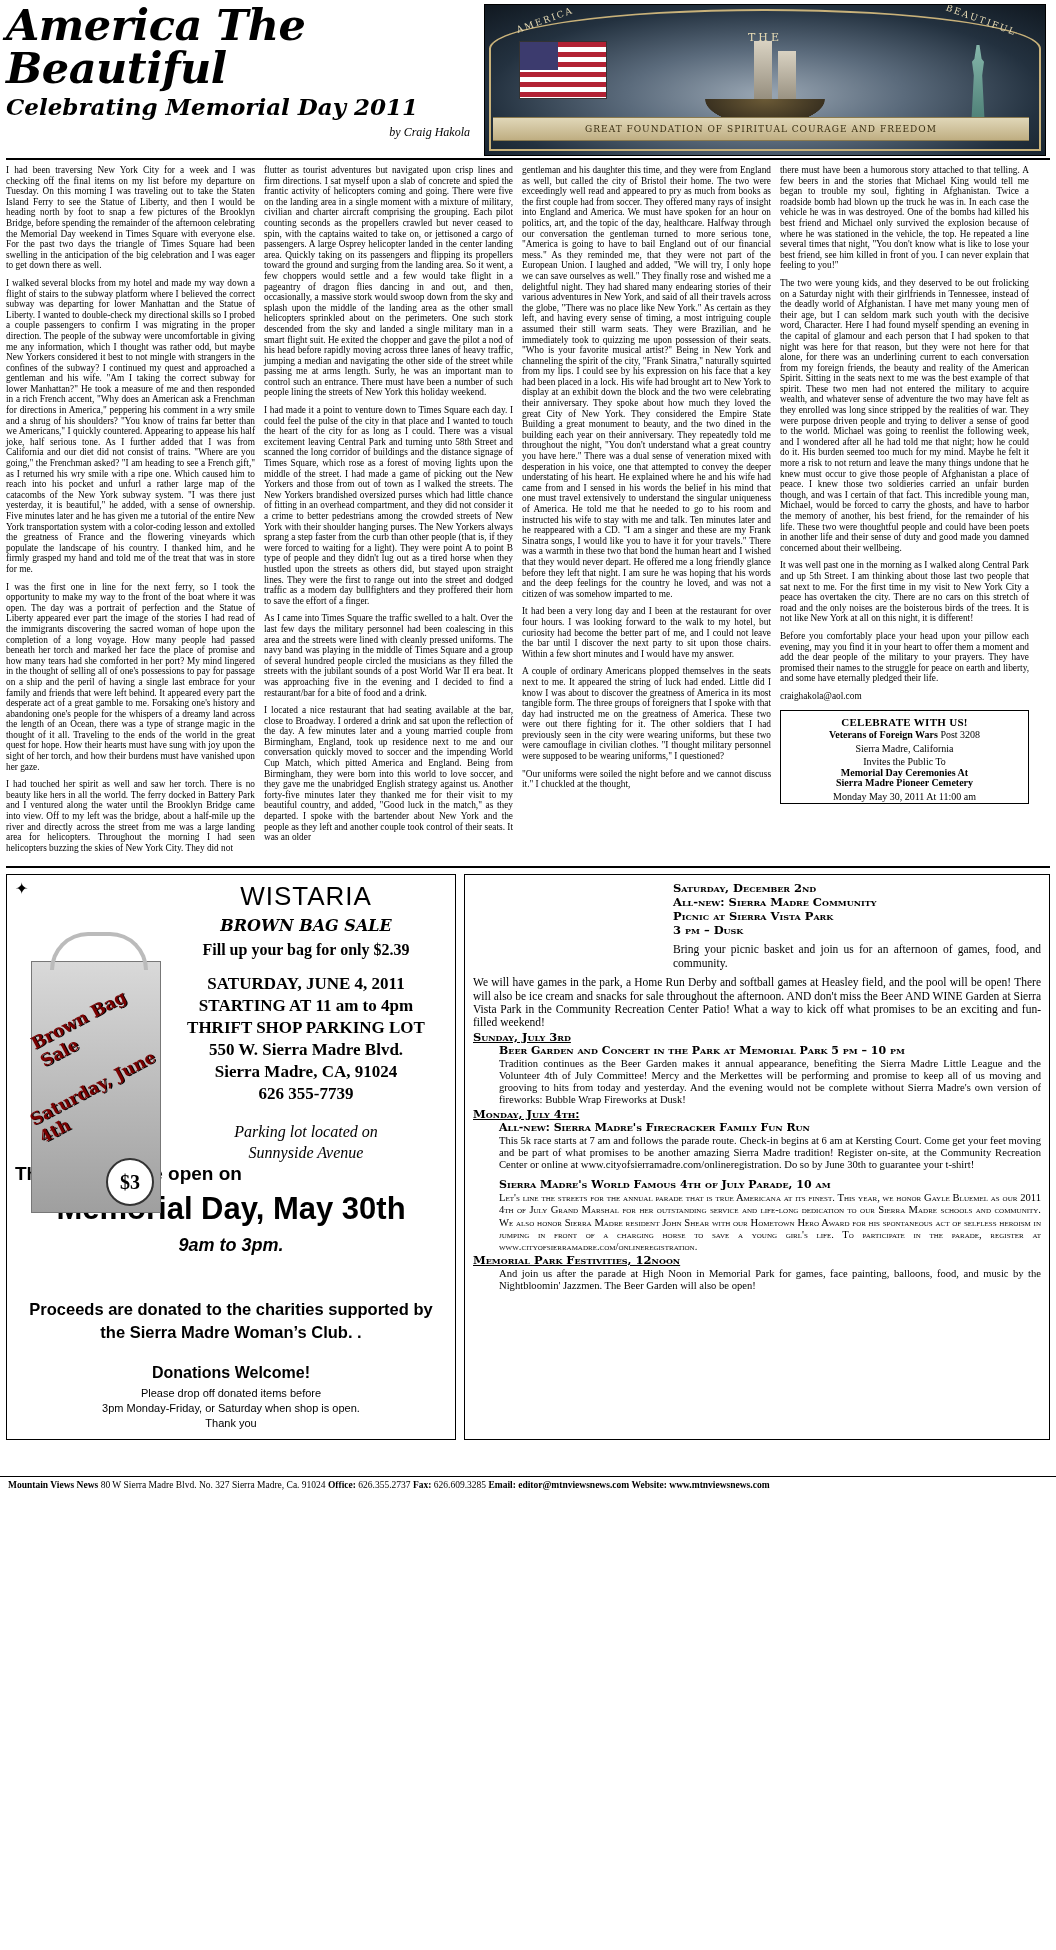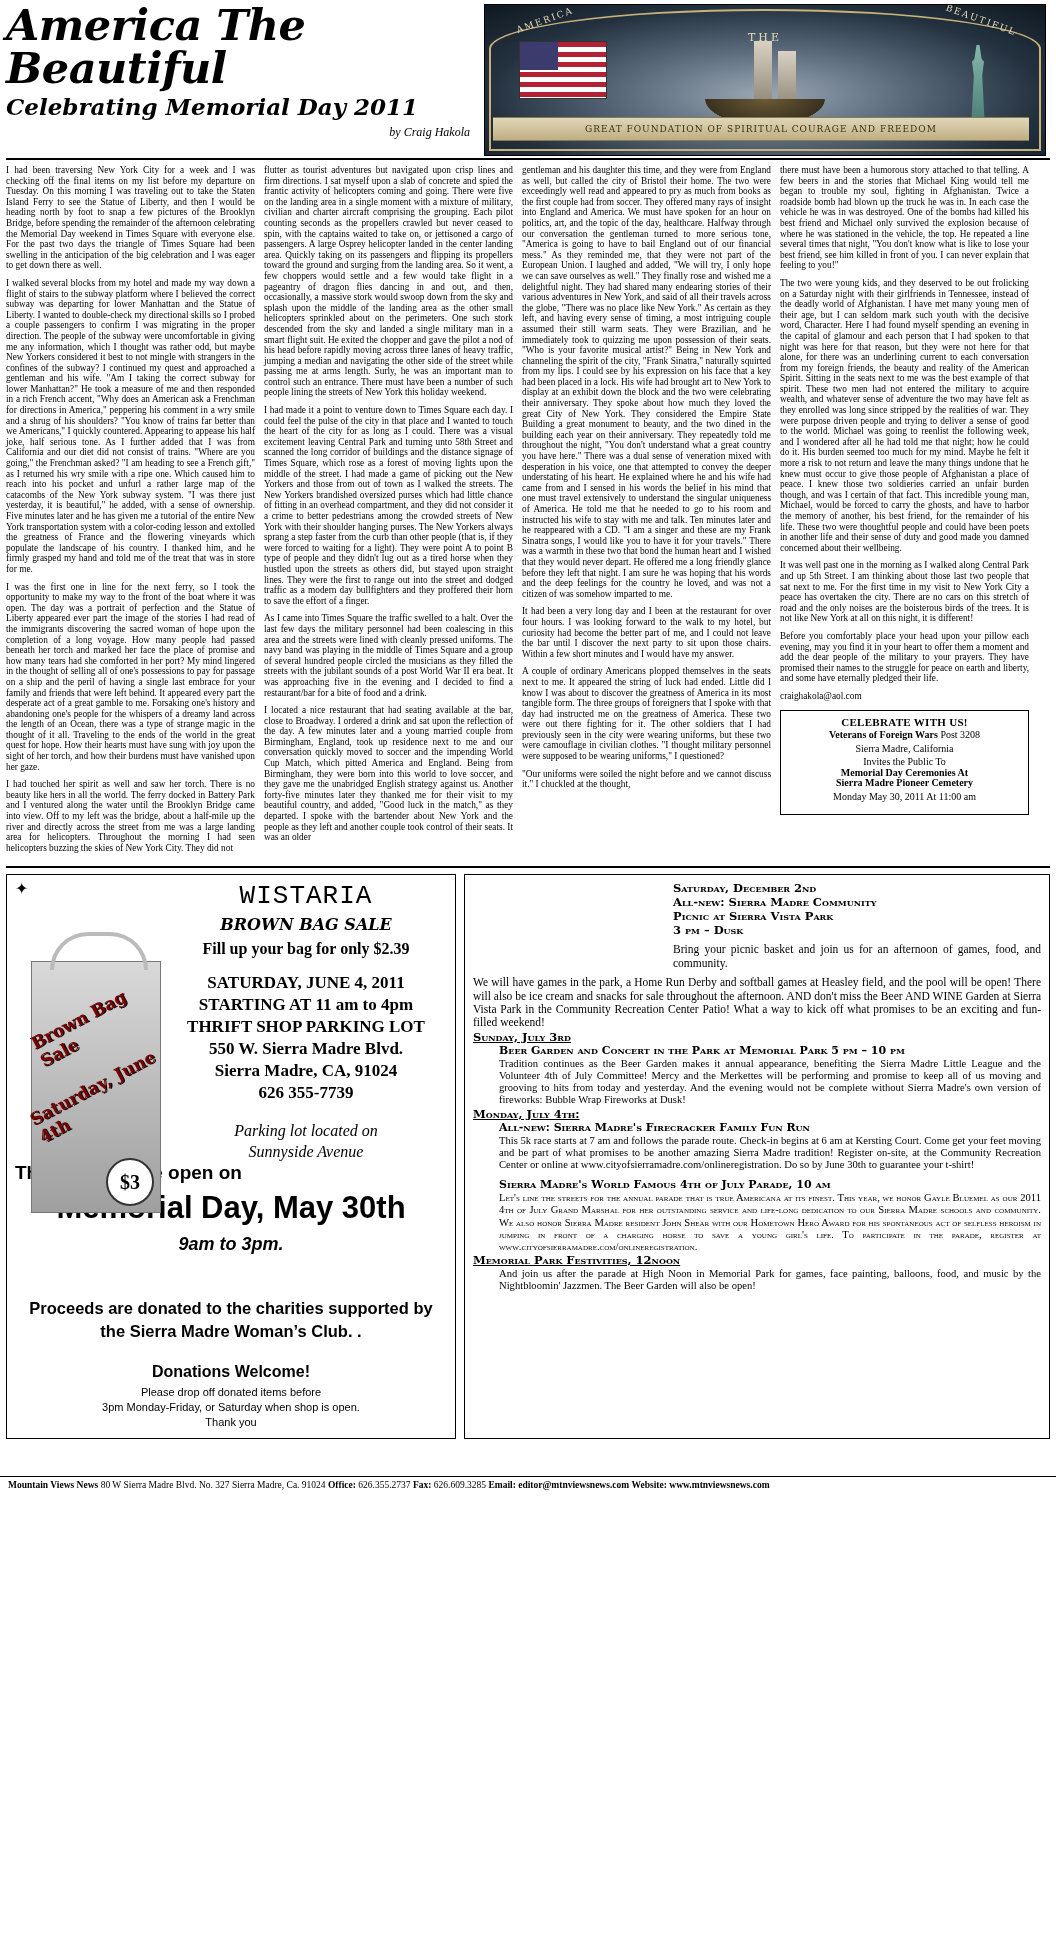--- a/index.html
+++ b/index.html
@@ -33,33 +33,33 @@
      border-top:1px solid #8a7a4f;border-bottom:1px solid #8a7a4f;}
   .mast-art .ribbon span{display:block;text-align:center;font-family:"DejaVu Serif",serif;font-size:9px;letter-spacing:1px;color:#3a2f13;line-height:22px;}
   .mast-art .eagle{position:absolute;left:50%;transform:translateX(-50%);bottom:30px;width:120px;height:26px;
      background:radial-gradient(ellipse at 50% 0,#6b5a36 0%, #3a3120 70%, transparent 71%);}
 
   
   .article{display:flex;gap:9px;margin-top:5px;border-bottom:2px solid #000;padding-bottom:6px;}
   .col{width:249px;font-size:9.3px;line-height:10.6px;text-align:justify;}
   .col p{margin:0 0 7px 0;text-indent:0;}
   .email{font-size:9.3px;margin-top:2px;}
-  .box{border:1px solid #000;padding:6px 6px 11px;text-align:center;margin-top:8px;}
+  .box{border:1px solid #000;padding:6px 6px 0;text-align:center;margin-top:8px;}
   .box .t1{font-family:"Liberation Serif",serif;font-weight:bold;font-size:11px;letter-spacing:0.3px;}
   .box .t2{font-size:10px;margin-top:3px;}
   .box .t2 b{font-weight:bold;}
   .box .t3{font-size:10px;font-weight:bold;}
 
   
   .bottom{display:flex;gap:8px;margin-top:6px;}
   .ad-left{width:450px;border:1px solid #000;position:relative;padding:6px 8px 8px;box-sizing:border-box;}
   .ad-right{width:586px;border:1px solid #000;position:relative;padding:6px 8px 8px;box-sizing:border-box;}
 
   .star{position:absolute;left:8px;top:6px;font-size:16px;line-height:1;}
-  .wist-title{text-align:center;font-family:Liberation Mono, monospace;font-size:26px;letter-spacing:1px;margin-left:150px;}
+  .wist-title{text-align:center;font-family:Liberation Sans, sans-serif;font-size:26px;letter-spacing:1px;margin-left:150px;}
   .wist-title2{text-align:center;font-family:"DejaVu Serif",serif;font-size:26px;letter-spacing:1px;margin-left:150px;}
   .wist-bb{text-align:center;font-family:"DejaVu Serif",serif;font-style:italic;font-weight:bold;font-size:16px;margin-left:150px;margin-top:4px;}
   .wist-fill{text-align:center;font-size:16px;font-weight:bold;margin-left:150px;margin-top:6px;}
   .wist-lines{text-align:center;margin-left:150px;margin-top:14px;font-weight:bold;font-size:17px;line-height:22px;}
   .wist-park{text-align:center;margin-left:150px;margin-top:16px;font-style:italic;font-size:16px;line-height:21px;}
   .bagwrap{position:absolute;left:10px;top:46px;width:160px;height:360px;}
   .bag{position:absolute;left:14px;top:40px;width:128px;height:250px;background:linear-gradient(#d9d9d9,#9f9f9f);border:1px solid #777;}
   .bag:before{content:"";position:absolute;left:18px;top:-30px;width:90px;height:34px;border:4px solid #bbb;border-bottom:none;border-radius:45px 45px 0 0;}
   .bag .sale{position:absolute;left:-4px;top:36px;width:150px;transform:rotate(-28deg);
       font-family:"DejaVu Serif",serif;font-weight:bold;font-size:17px;color:#7a0000;text-shadow:1px 1px 0 #000;}

